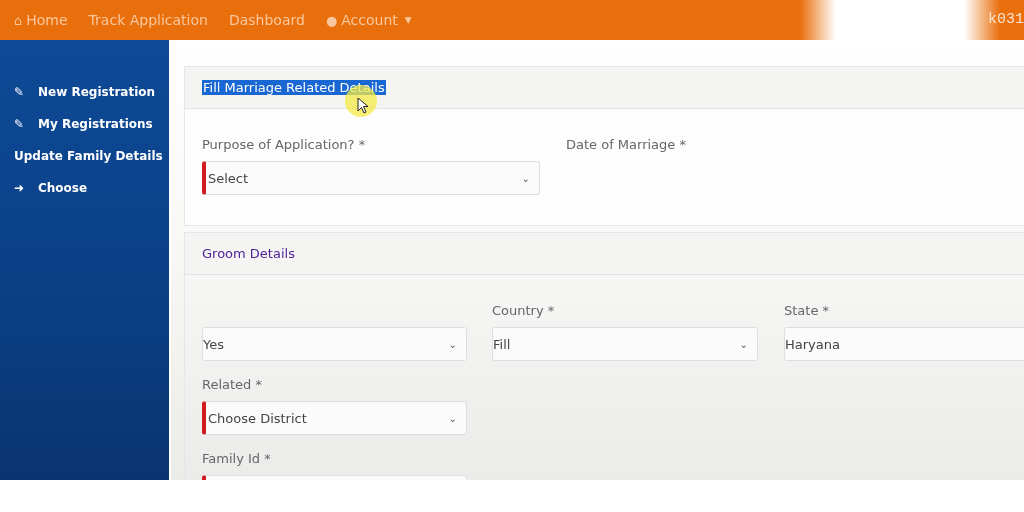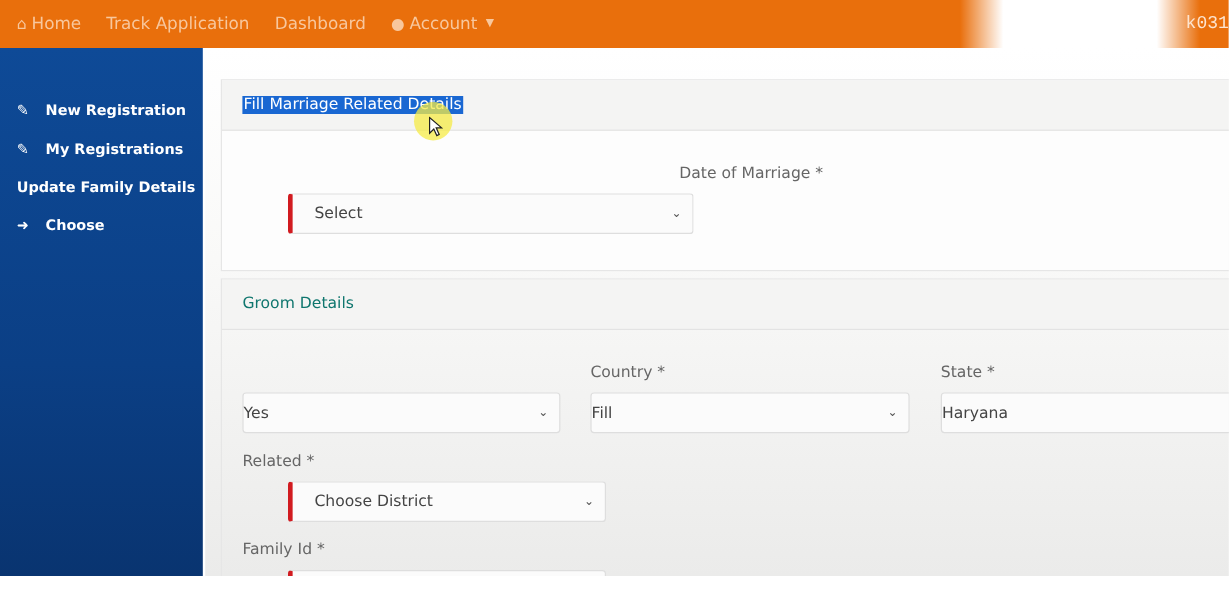--- a/index.html
+++ b/index.html
@@ -14,25 +14,25 @@
     background: linear-gradient(90deg, rgba(255,255,255,0) 0%, #fff 18%, #fff 82%, rgba(255,255,255,0) 100%); }
   .user-id { position: absolute; right: 0; top: 0; height: 40px; line-height: 40px; color: #fde4cf; font-size: 15px; font-family: Liberation Mono, monospace; }
   .sidebar { position: absolute; left: 0; top: 40px; width: 169px; height: 440px;
     background: linear-gradient(180deg, #0e4a97 0%, #0b3f85 60%, #093470 100%); }
   .side-item { position: absolute; left: 14px; color: #fff; font-weight: bold; font-size: 12px; display: flex; align-items: center; cursor: pointer; white-space: nowrap; }
   .side-item .ico { width: 14px; margin-right: 10px; font-size: 12px; }
   .main { position: absolute; left: 171px; top: 40px; width: 991px; height: 440px;
     background: linear-gradient(180deg, #ffffff 0%, #f9f9f8 40%, #ebebea 100%); }
   .card { position: absolute; left: 13px; width: 860px; border: 1px solid #e6e6e6; background: #fdfdfd; }
   .card-header { height: 42px; background: #f4f4f3; border-bottom: 1px solid #e3e3e3; display: flex; align-items: center; padding-left: 17px; }
-  .card-title { font-size: 13px; color: #0f766e; }
+  .card-title { font-size: 13px; color: #4c1d95; }
   .card-title.selected { background: #1967d2; color: #fff; padding: 0 1px; }
   .label { position: absolute; font-size: 13px; color: #666; white-space: nowrap; }
   .field { position: absolute; height: 34px; border: 1px solid #dedede; background: #fbfbfb; border-radius: 3px; display: flex; align-items: center; font-size: 13px; color: #444; cursor: pointer; }
-  .field.required { border-left: 4px solid #d11b20; padding-left: 18px; margin-left: 38px; }
+  .field.required { border-left: 4px solid #d11b20; padding-left: 2px; }
   .field .chev { position: absolute; right: 9px; font-size: 10px; color: #555; }
   .field .cal { position: absolute; right: 14px; top: 9px; width: 14px; height: 13px; border: 1.5px solid #666; border-radius: 2px; }
   .field .cal::before { content: ""; position: absolute; left: -1px; right: -1px; top: 2px; height: 1.5px; background: #666; }
   .cursor-halo { position: absolute; left: 345px; top: 85px; width: 32px; height: 32px; border-radius: 50%; background: rgba(245,235,70,0.75); }
   .cursor { position: absolute; left: 357px; top: 97px; width: 14px; height: 18px; }
 </style>
 </head>
 <body>
 
 <div id="viewport">
@@ -74,20 +74,21 @@
       <span class="ico">➜</span>
       <span>Choose</span>
     </div>
   </div>
 
   <div class="main">
     <div class="card" style="top:26px;height:160px">
       <div class="card-header">
         <span class="card-title selected">Fill Marriage Related Details</span>
       </div>
+      <span class="label" style="left:17px;top:70px">Purpose of Application? *</span>
       <div class="field required" style="left:17px;top:94px;width:338px">
         <span>Select</span>
         <span class="chev">⌄</span>
       </div>
       <span class="label" style="left:381px;top:70px">Date of Marriage *</span>
     </div>
 
     <div class="card" style="top:192px;height:260px;background:transparent">
       <div class="card-header">
         <span class="card-title">Groom Details</span>

